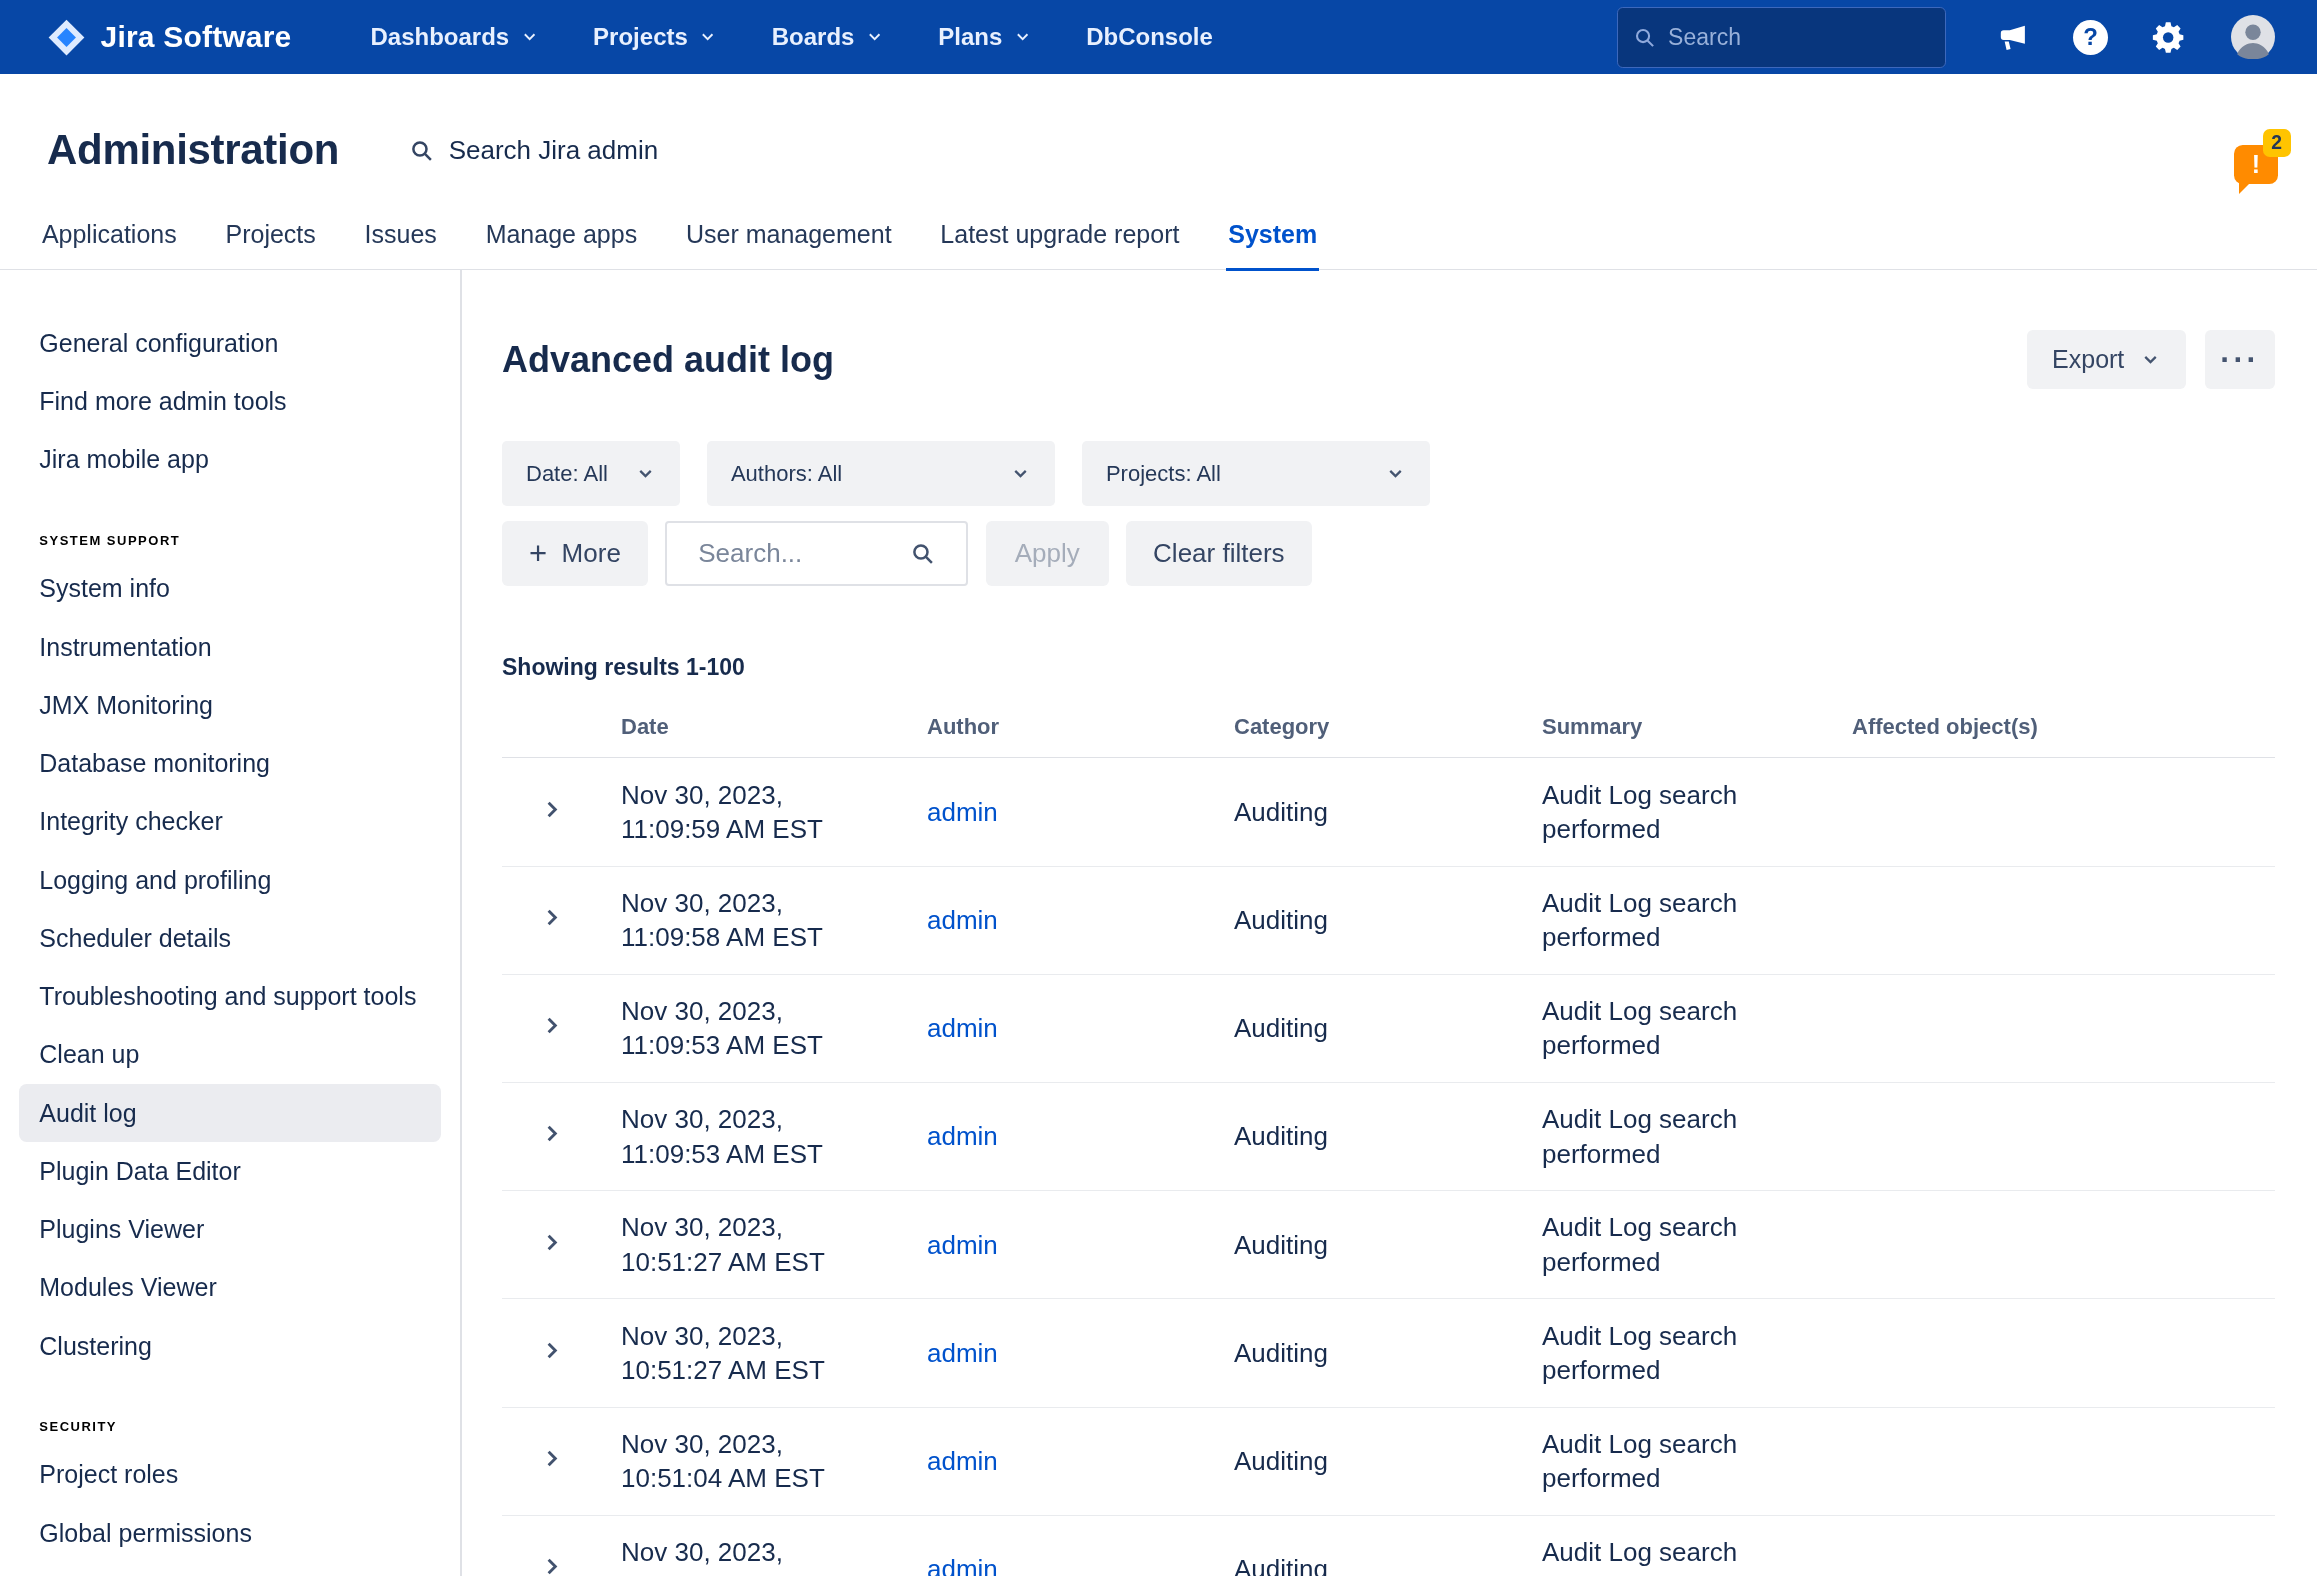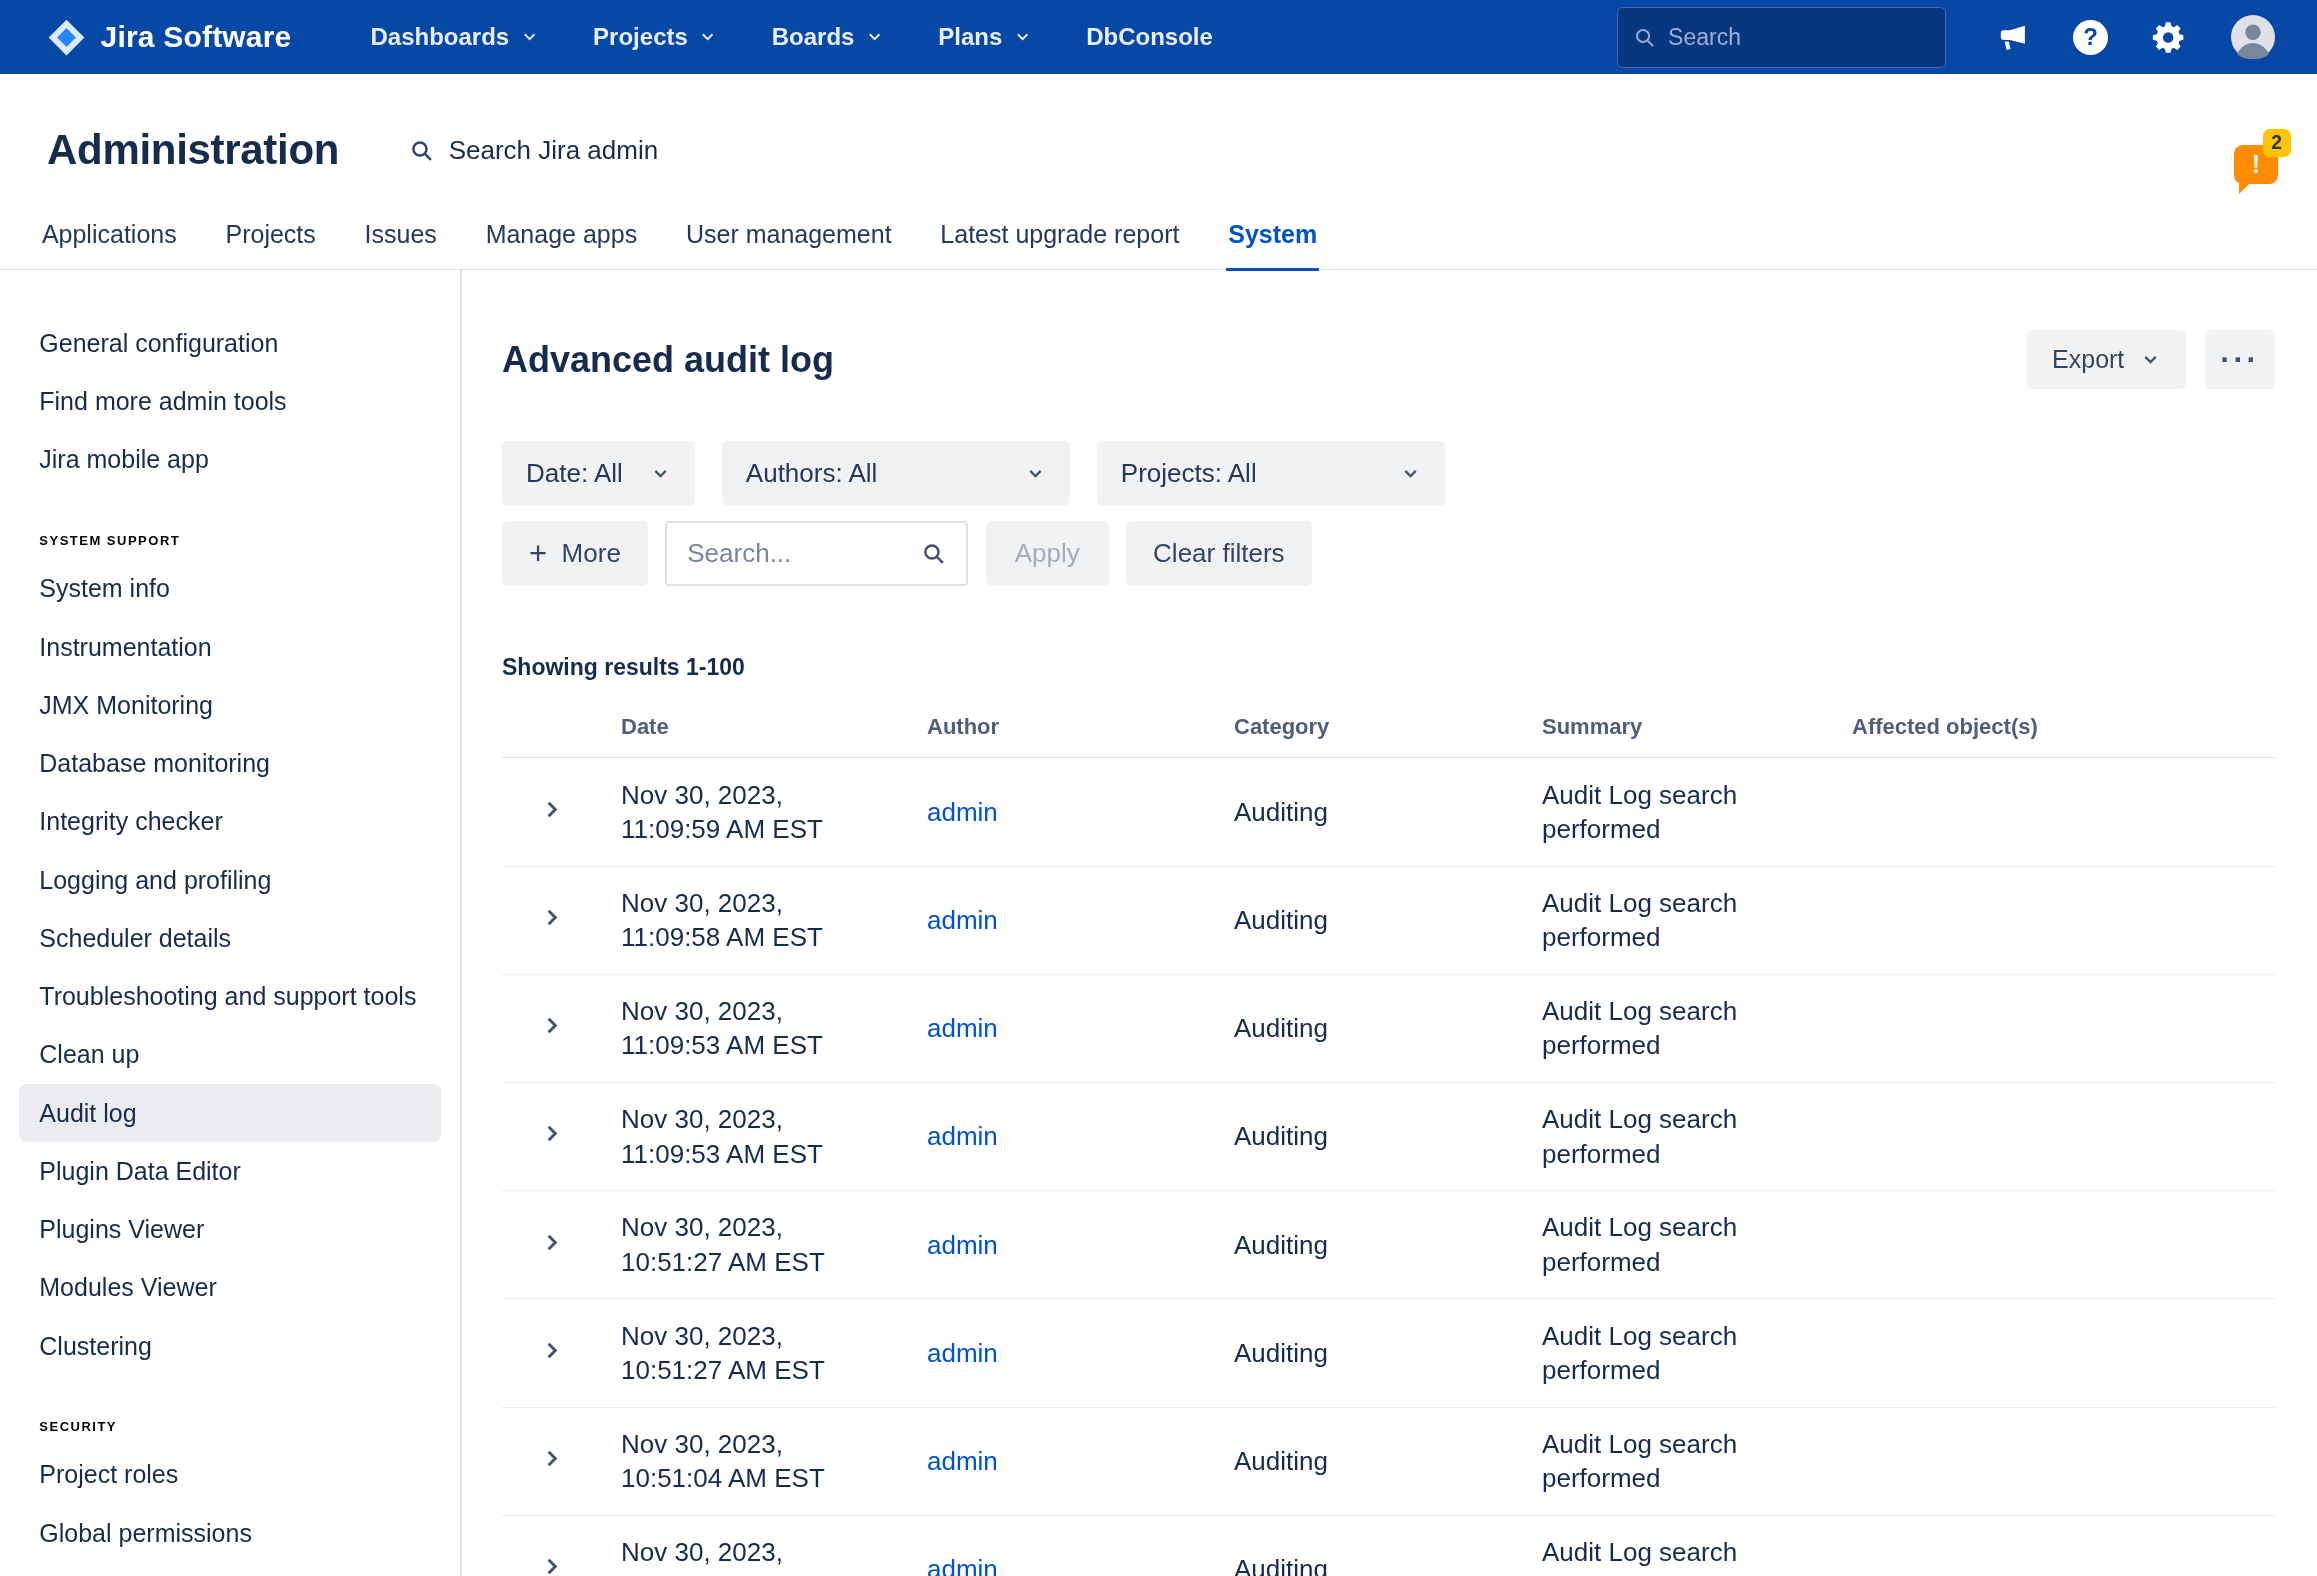--- a/index.html
+++ b/index.html
@@ -62,29 +62,29 @@
 
   .btn { display:inline-flex; align-items:center; justify-content:center; gap:15.4px;
     background:#F1F2F4; border:none; border-radius:5.8px; font-family:inherit;
     font-size:25px; color:#344563; font-weight:500; cursor:pointer; }
   .btn svg { flex:none; }
   .btn-export { height:59px; padding:0 25px; }
   .btn-dots { height:59px; width:70px; font-size:31px; font-weight:700; letter-spacing:2.9px; color:#44546F; }
 
   .filter-row1 { display:flex; gap:27px; margin-top:52px; }
   .dropdown { height:65px; background:#F1F2F4; border-radius:4.8px; display:flex; align-items:center;
-    gap:27px; padding:0 24px; font-size:26px; color:#253858; cursor:pointer; }
+    gap:27px; padding:0 24px; font-size:22px; color:#253858; cursor:pointer; }
   .dropdown.wide { width:348px; justify-content:space-between; }
   .dropdown svg { width:21px; height:21px; color:#44546F; flex:none; }
 
   .filter-row2 { display:flex; gap:17.4px; margin-top:14.5px; align-items:center; }
   .btn-more { height:65px; padding:0 27px; font-size:26px; gap:14.5px; }
   .plus-glyph { font-size:31px; font-weight:400; line-height:1; color:#344563; }
   .search-box { width:303px; height:65px; border:2.9px solid #DFE1E6; border-radius:3.9px; background:#fff;
-    display:flex; align-items:center; gap:9.7px; padding:0 20px; }
+    display:flex; align-items:center; gap:9.7px; padding:0 31px; }
   .search-box input { flex:1; min-width:0; border:none; outline:none; font-family:inherit;
     font-size:26px; color:#172B4D; }
   .search-box input::placeholder { color:#7A869A; }
   .search-box svg { width:25px; height:25px; color:#42526E; flex:none; cursor:pointer; }
   .btn-apply { height:65px; padding:0 29px; font-size:26px; color:#A5ADBA; cursor:default; }
   .btn-clear { height:65px; padding:0 27px; font-size:26px; }
 
   .results { margin-top:68px; font-size:23px; font-weight:700; color:#172B4D; }
 
   table.audit { width:100%; border-collapse:collapse; table-layout:fixed; margin-top:33px; }

